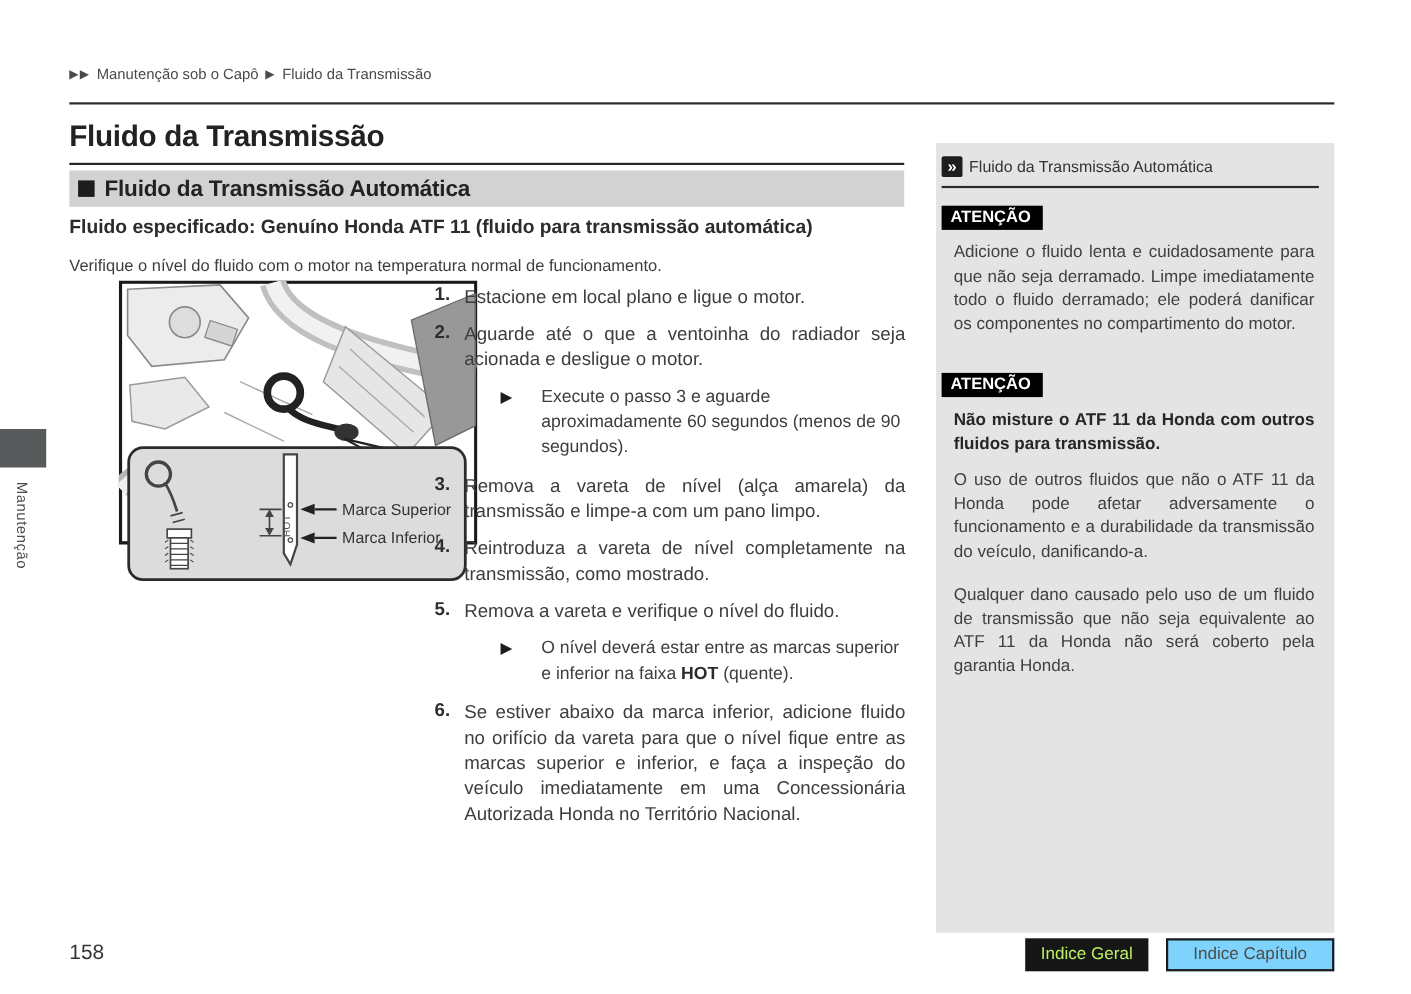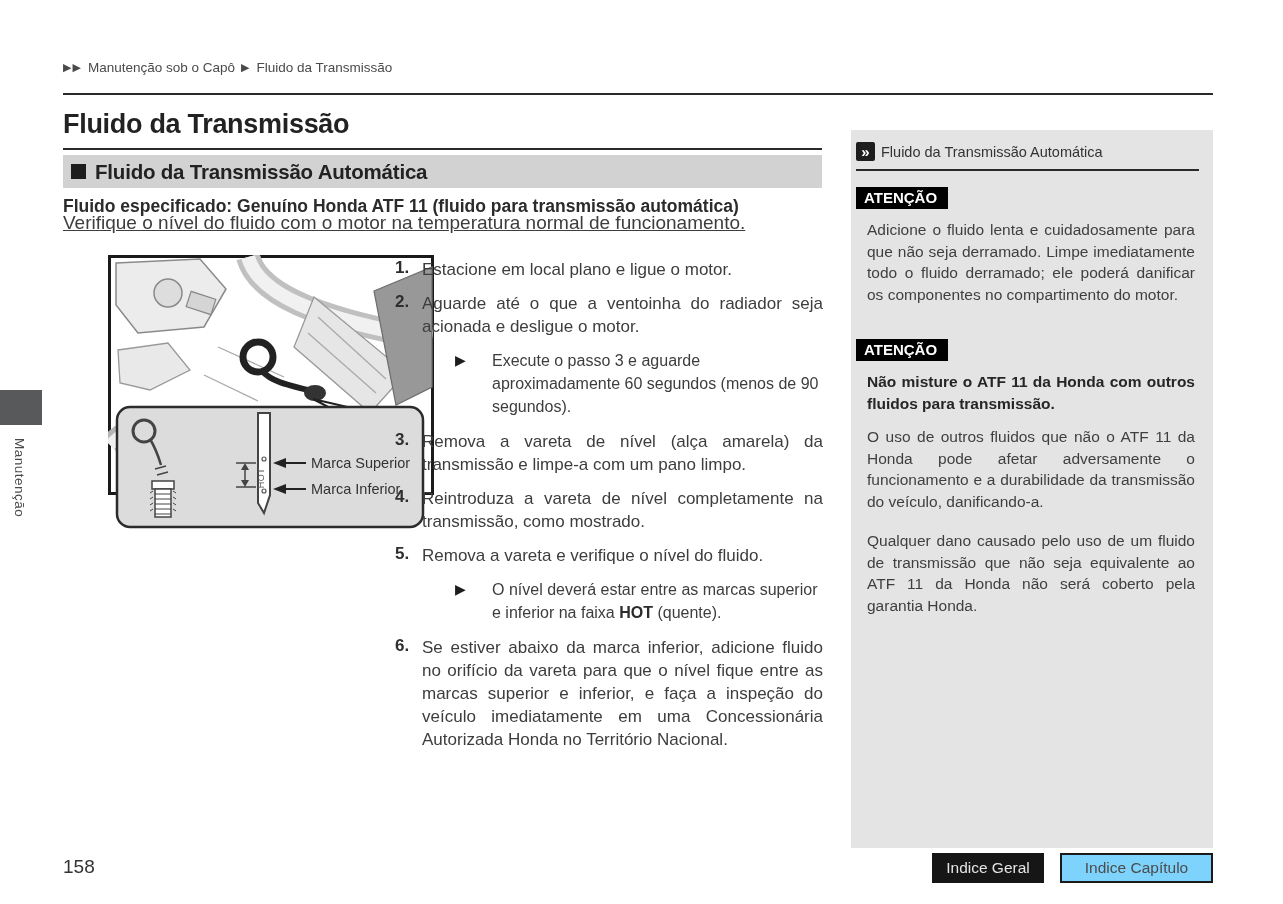--- a/index.html
+++ b/index.html
@@ -47,22 +47,22 @@
     width: 15px; height: 15px; background: #1d1d1d; margin-right: 9px;
     display: inline-block;
   }
   .section-heading { font-size: 20.5px; font-weight: bold; color: #222; letter-spacing: -0.2px; }
 
   .spec-line {
     position: absolute; left: 63px; top: 196px; width: 770px;
     font-size: 17.5px; font-weight: bold; color: #2b2b2b;
   }
   .intro-line {
-    position: absolute; left: 63px; top: 212px; width: 770px;
-    font-size: 19px; color: #3d3d3d; text-decoration: underline;
+    position: absolute; left: 63px; top: 233px; width: 770px;
+    font-size: 15px; color: #3d3d3d;
   }
 
   .figure-wrap { position: absolute; left: 63px; top: 255px; width: 326px; height: 285px; padding-left: 45px; }
 
   .steps {
     position: absolute; left: 395px; top: 258px; width: 428px;
   }
   .step { display: flex; margin-bottom: 11px; }
   .step-num {
     width: 27px; flex: 0 0 27px;
@@ -124,21 +124,21 @@
     font-size: 13.5px; color: #4a4a4a; letter-spacing: 0.5px;
   }
 
   
   .page-number {
     position: absolute; left: 63px; top: 856px;
     font-size: 19px; color: #333; text-align: right;
   }
   .btn-general {
     position: absolute; left: 932px; top: 853px; width: 112px; height: 30px;
-    background: #161616; color: #e5e5e5;
+    background: #161616; color: #bef264;
     font-size: 15.5px; font-family: inherit;
     border: none; display: flex; align-items: center; justify-content: center;
     cursor: pointer;
   }
   .btn-chapter {
     position: absolute; left: 1060px; top: 853px; width: 153px; height: 30px;
     background: #7dd3fc; color: #4c4c4c;
     font-size: 15.5px; font-family: inherit;
     border: 2px solid #1a1a1a;
     display: flex; align-items: center; justify-content: center;

